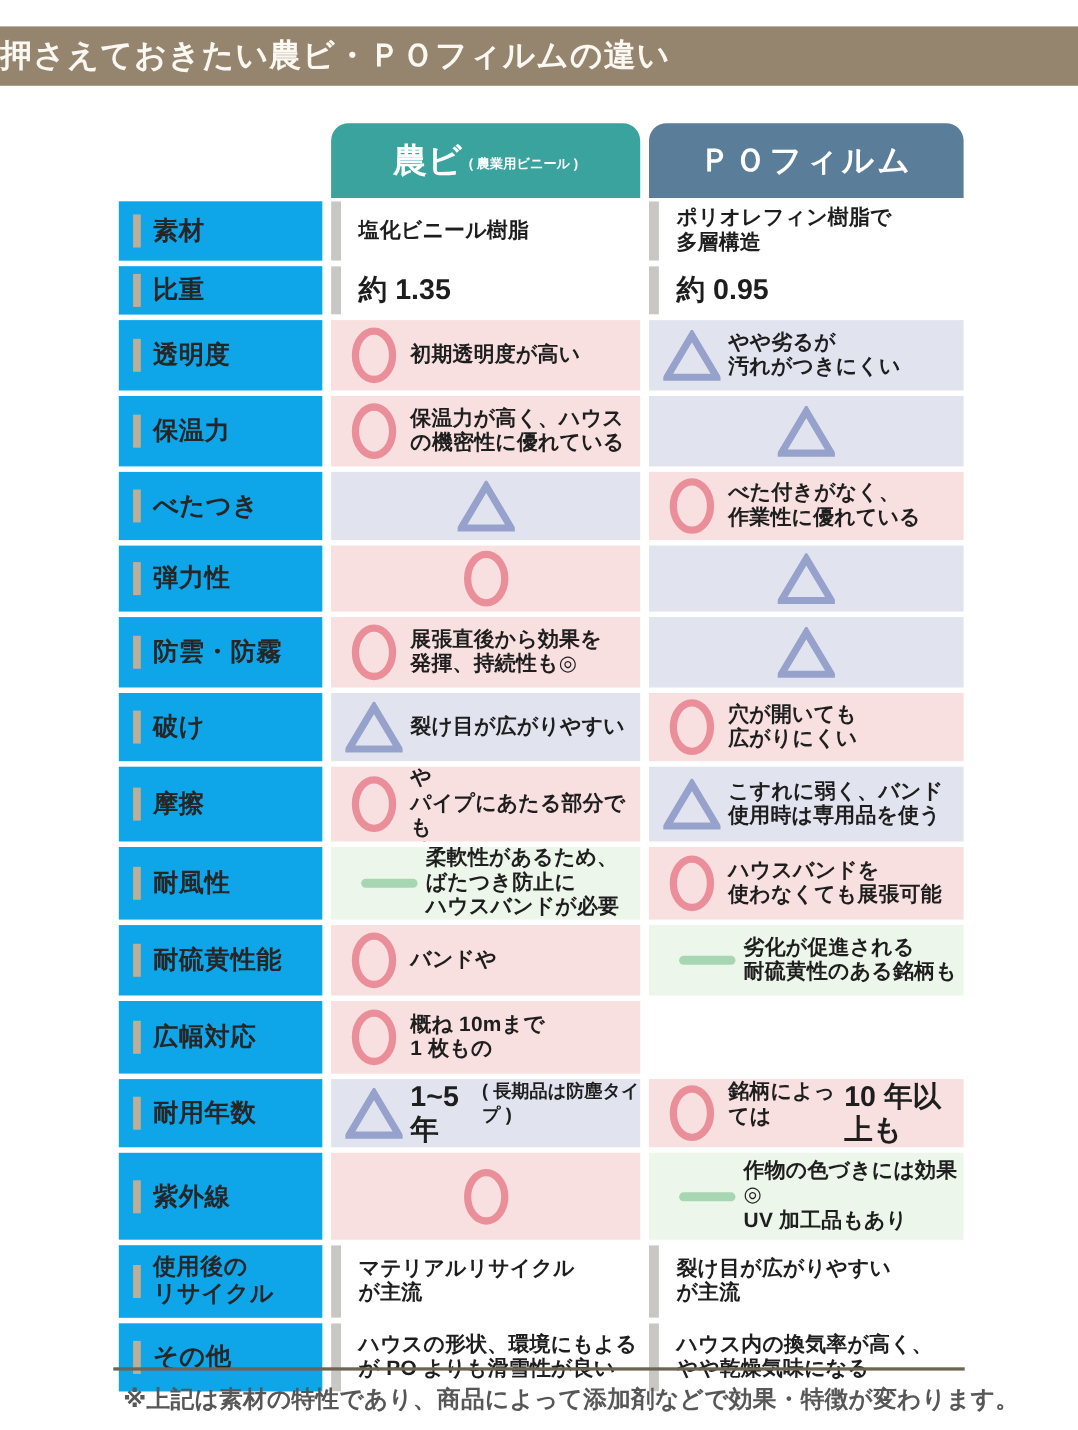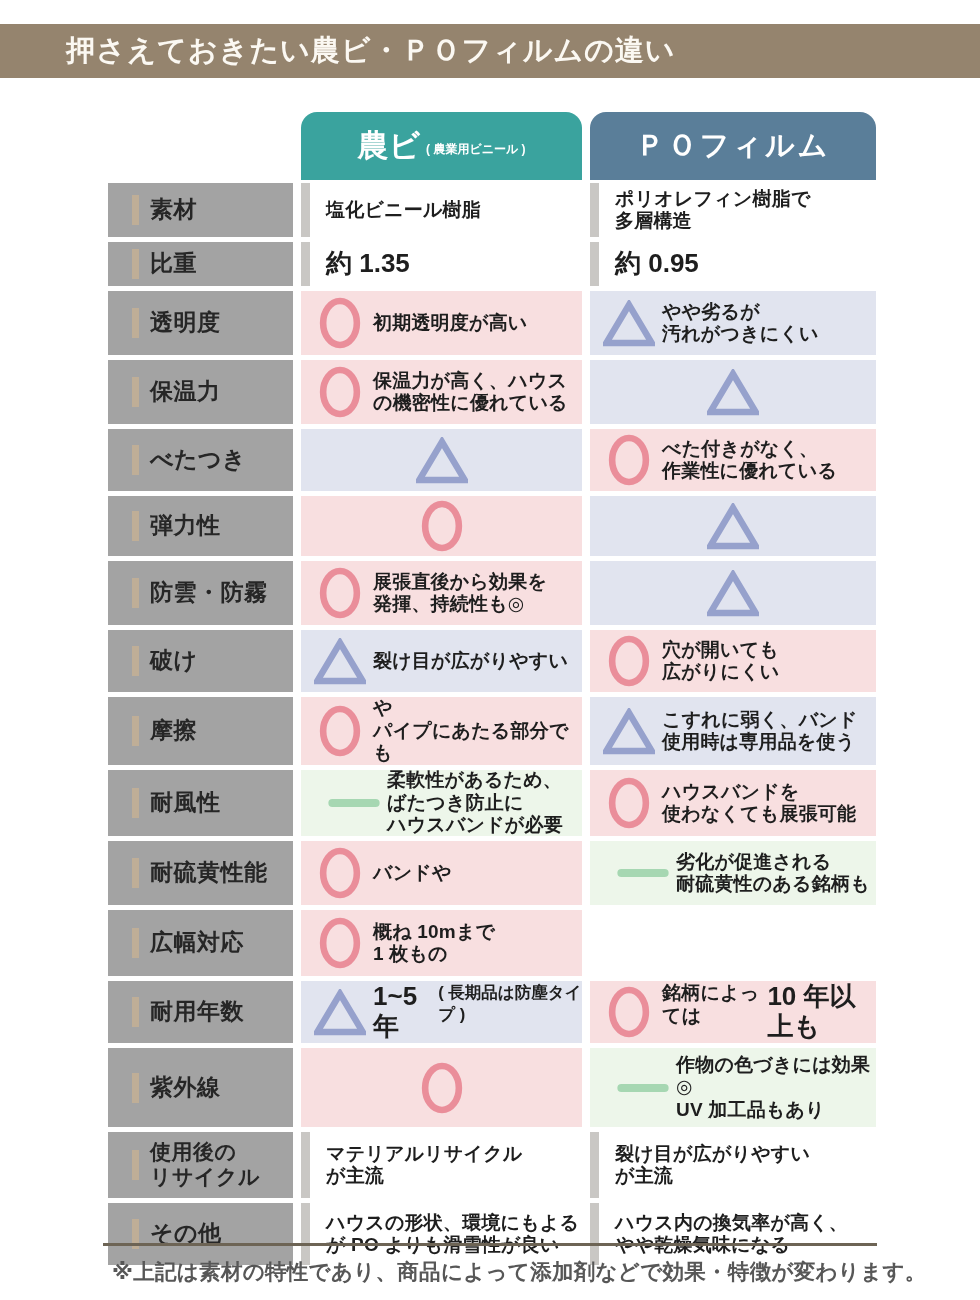--- a/index.html
+++ b/index.html
@@ -1,33 +1,33 @@
 <!DOCTYPE html>
 <html><head>
 <meta charset="utf-8">
 <style>
   html,body{margin:0;padding:0;background:#fff;font-family:"Liberation Sans","DejaVu Sans",sans-serif;}
   .page{position:relative;width:980px;height:1300px;background:#ffffff;overflow:hidden;}
 
   .title-bar{position:absolute;top:24px;left:0;width:980px;height:54px;background:#95846E;
-    display:flex;align-items:center;box-sizing:border-box;padding-left:66px;}
+    display:flex;align-items:center;box-sizing:border-box;}
   .title-text{color:#FBF8F2;font-size:29px;font-weight:bold;letter-spacing:1px;}
 
   .content{position:absolute;top:112px;left:108px;width:768px;}
   .tabs,.row{display:grid;grid-template-columns:185px 281px 286px;column-gap:8px;}
   .tabs{margin-bottom:3px;}
   .tab{height:68px;border-radius:16px 16px 0 0;display:flex;align-items:center;justify-content:center;color:#fff;font-weight:bold;}
   .tab.nobi{background:#3AA39E;gap:6px;}
   .tab.po{background:#5A7E99;}
   .tab-main{font-size:31px;}
   .tab-sub{font-size:12px;padding-top:6px;}
   .po-main{font-size:29px;letter-spacing:3px;}
 
   .row{margin-bottom:5px;}
-  .label{background:#a3a3a3;display:flex;align-items:center;box-sizing:border-box;padding-left:24px;}
+  .label{background:#0ea5e9;display:flex;align-items:center;box-sizing:border-box;padding-left:13px;}
   .lbar{width:7px;height:30px;background:#BFAE97;margin-right:11px;flex:0 0 7px;}
   .ltext{font-size:23px;font-weight:bold;color:#262626;white-space:pre-line;line-height:1.18;letter-spacing:0.5px;}
   .label.two .ltext{font-size:21px;}
 
   .cell{display:flex;align-items:center;overflow:hidden;box-sizing:border-box;}
   .cell.plain{background:#ffffff;}
   .vbar{width:9px;align-self:stretch;background:#C9C7C4;margin-right:16px;flex:0 0 9px;}
   .cell.pink{background:#F8DFE0;}
   .cell.lav{background:#E1E4EF;}
   .cell.green{background:#EDF6EA;padding-left:14px;}

